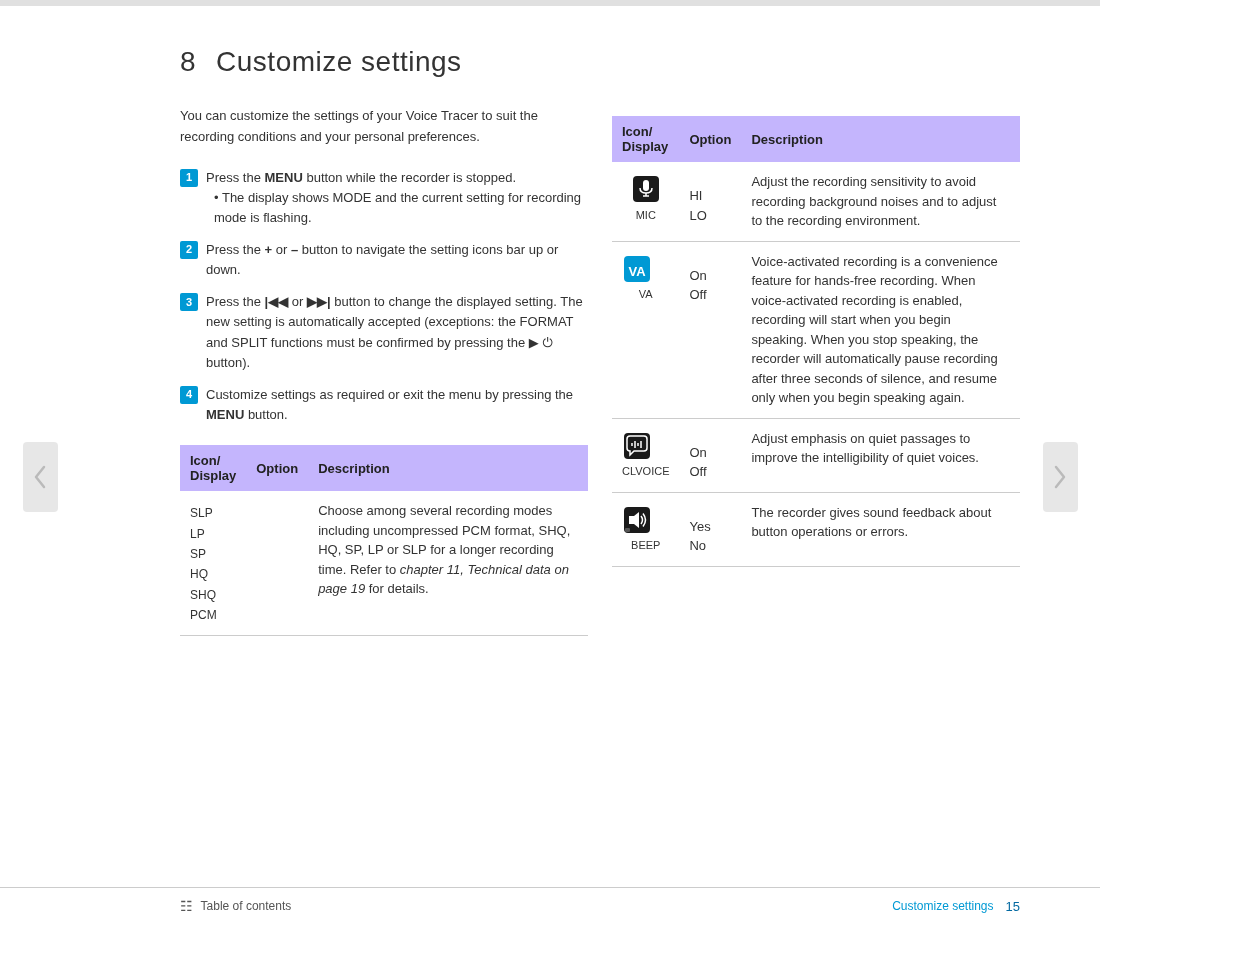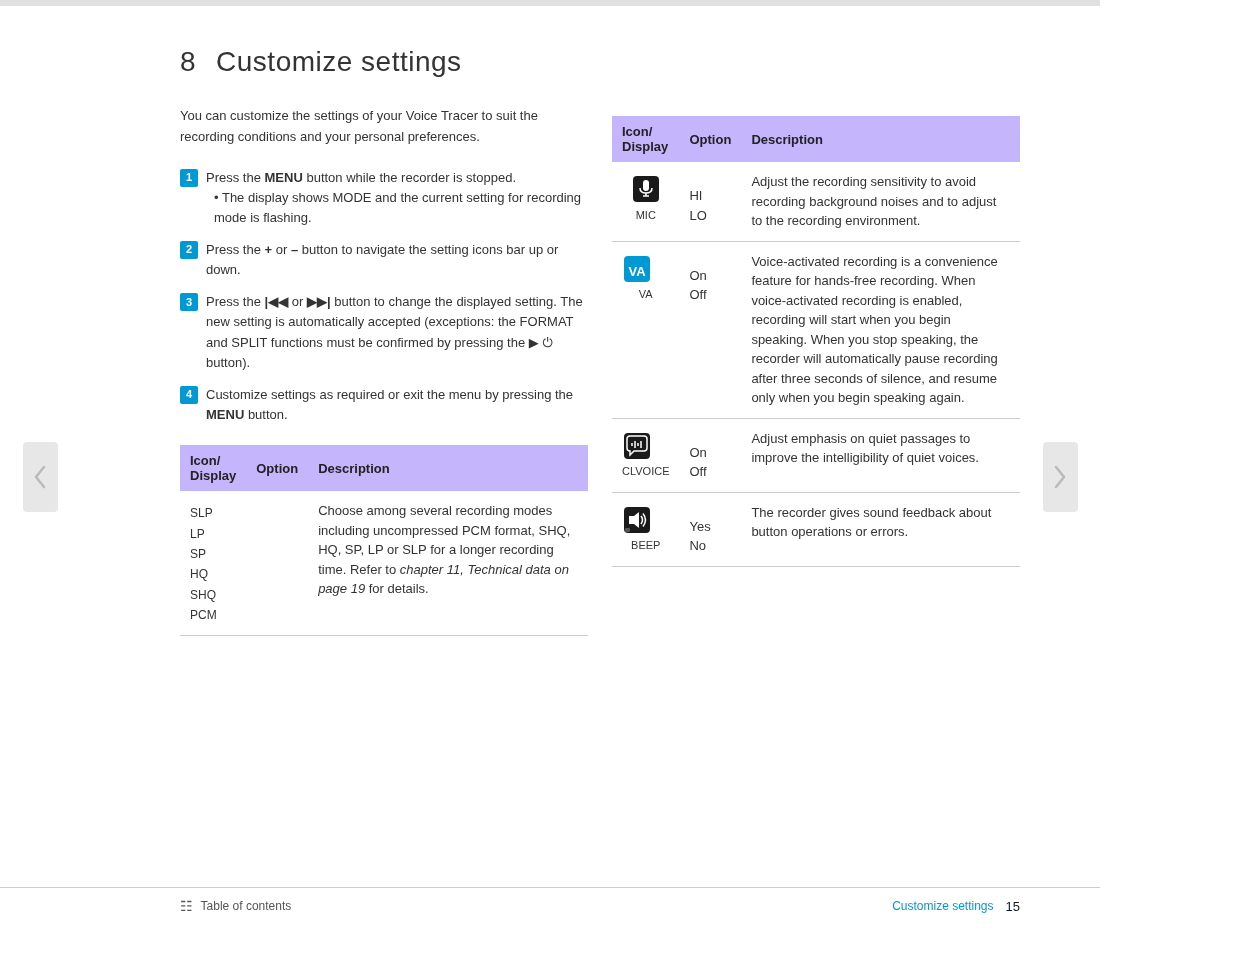--- a/index.html
+++ b/index.html
@@ -217,21 +217,21 @@
       gap: 12px;
     }
 
     .footer-section-name {
       font-size: 12px;
       color: #0099d4;
     }
 
     .footer-page-num {
       font-size: 13px;
-      color: #0f172a;
+      color: #0369a1;
     }
 
     
     .nav-arrow-left {
       position: absolute;
       left: 20px;
       top: 50%;
       transform: translateY(-50%);
       width: 40px;
       height: 80px;

